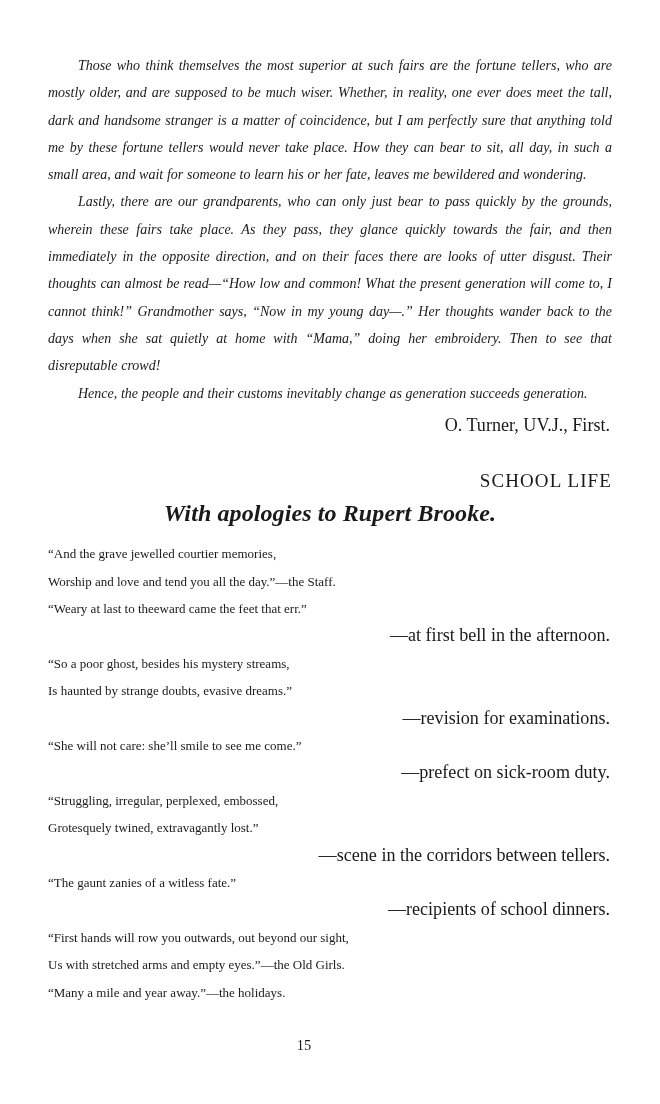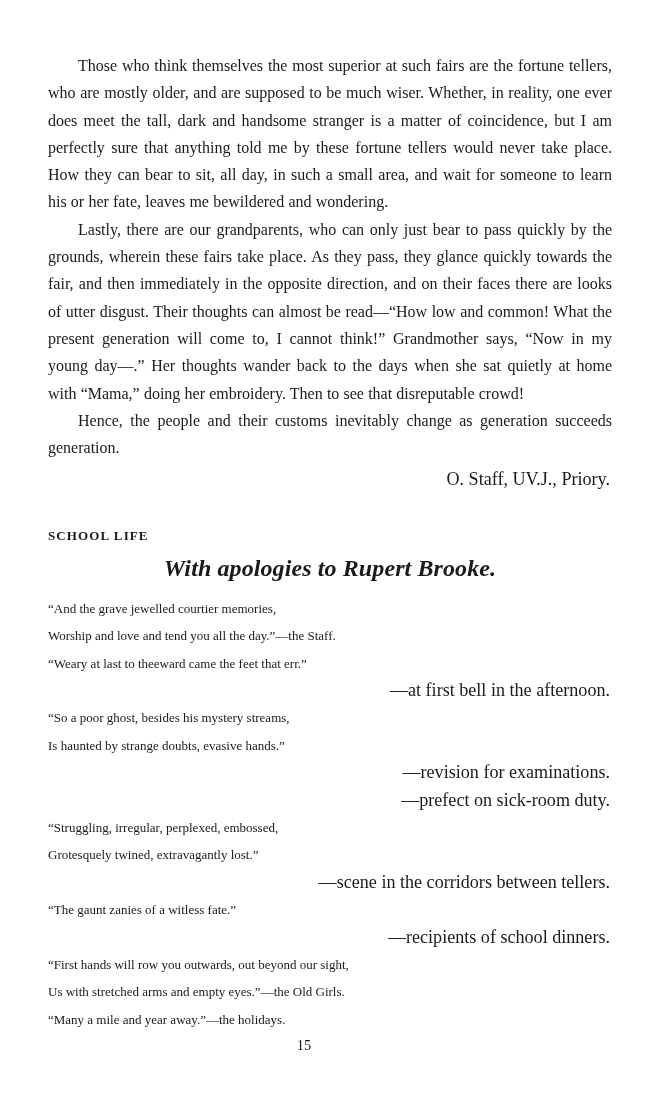--- a/index.html
+++ b/index.html
@@ -29,44 +29,45 @@
     left: 48px;
     top: 52px;
     width: 564px;
   }
 
   
   .para {
     margin: 0 0 0 0;
     text-align: justify;
     text-justify: inter-word;
-    font-size: 16px;
+    font-size: 14px;
     line-height: 27.3px;
     text-indent: 30px;
     word-spacing: 0.2px;
     hyphens: none;
+    font-style: italic;
   }
   .para + .para {
     margin-top: 0px;
   }
 
   
   .attrib {
     text-align: right;
     font-size: 18.1px;
     line-height: 27.3px;
     margin: 5px 0 0 0;
     padding-right: 2px;
   }
 
   
   .section-title {
-    text-align: left;
-    font-weight: bold;
-    font-size: 13px;
+    text-align: right;
+    font-weight: normal;
+    font-size: 19px;
     letter-spacing: 1.1px;
     margin: 28px 0 0 0;
     line-height: 27px;
   }
   .section-subtitle {
     text-align: center;
     font-weight: bold;
     font-style: italic;
     font-size: 24px;
     margin: 6px 0 0 0;
@@ -106,35 +107,36 @@
 <body>
 
 <div class="page">
 
   <div class="column">
 
     <div>
       <p class="para">Those who think themselves the most superior at such fairs are the fortune tellers, who are mostly older, and are supposed to be much wiser.  Whether, in reality, one ever does meet the tall, dark and handsome stranger is a matter of coincidence, but I am perfectly sure that anything told me by these fortune tellers would never take place.  How they can bear to sit, all day, in such a small area, and wait for someone to learn his or her fate, leaves me bewildered and wondering.</p>
       <p class="para">Lastly, there are our grandparents, who can only just bear to pass quickly by the grounds, wherein these fairs take place.  As they pass, they glance quickly towards the fair, and then immediately in the opposite direction, and on their faces there are looks of utter disgust.  Their thoughts can almost be read—“How low and common!  What the present generation will come to, I cannot think!”  Grandmother says, “Now in my young day—.”  Her thoughts wander back to the days when she sat quietly at home with “Mama,” doing her embroidery.  Then to see that disreputable crowd!</p>
       <p class="para">Hence, the people and their customs inevitably change as generation succeeds generation.</p>
-      <p class="attrib">O. Staff, UV.J., Priory.</p>
+      <p class="attrib">O. Turner, UV.J., First.</p>
     </div>
 
     <div>
       <h2 class="section-title">SCHOOL LIFE</h2>
       <p class="section-subtitle">With apologies to Rupert Brooke.</p>
 
       <div class="poem" id="poem-lines">
           <div class="verse-line">“And the grave jewelled courtier memories,</div>
           <div class="verse-line">Worship and love and tend you all the day.”—the Staff.</div>
           <div class="verse-line">“Weary at last to theeward came the feet that err.”</div>
           <div class="gloss-line">—at first bell in the afternoon.</div>
           <div class="verse-line">“So a poor ghost, besides his mystery streams,</div>
-          <div class="verse-line">Is haunted by strange doubts, evasive hands.”</div>
+          <div class="verse-line">Is haunted by strange doubts, evasive dreams.”</div>
           <div class="gloss-line">—revision for examinations.</div>
+          <div class="verse-line">“She will not care: she’ll smile to see me come.”</div>
           <div class="gloss-line">—prefect on sick-room duty.</div>
           <div class="verse-line">“Struggling, irregular, perplexed, embossed,</div>
           <div class="verse-line">Grotesquely twined, extravagantly lost.”</div>
           <div class="gloss-line">—scene in the corridors between tellers.</div>
           <div class="verse-line">“The gaunt zanies of a witless fate.”</div>
           <div class="gloss-line">—recipients of school dinners.</div>
           <div class="verse-line">“First hands will row you outwards, out beyond our sight,</div>
           <div class="verse-line">Us with stretched arms and empty eyes.”—the Old Girls.</div>
           <div class="verse-line">“Many a mile and year away.”—the holidays.</div>
         </div>

